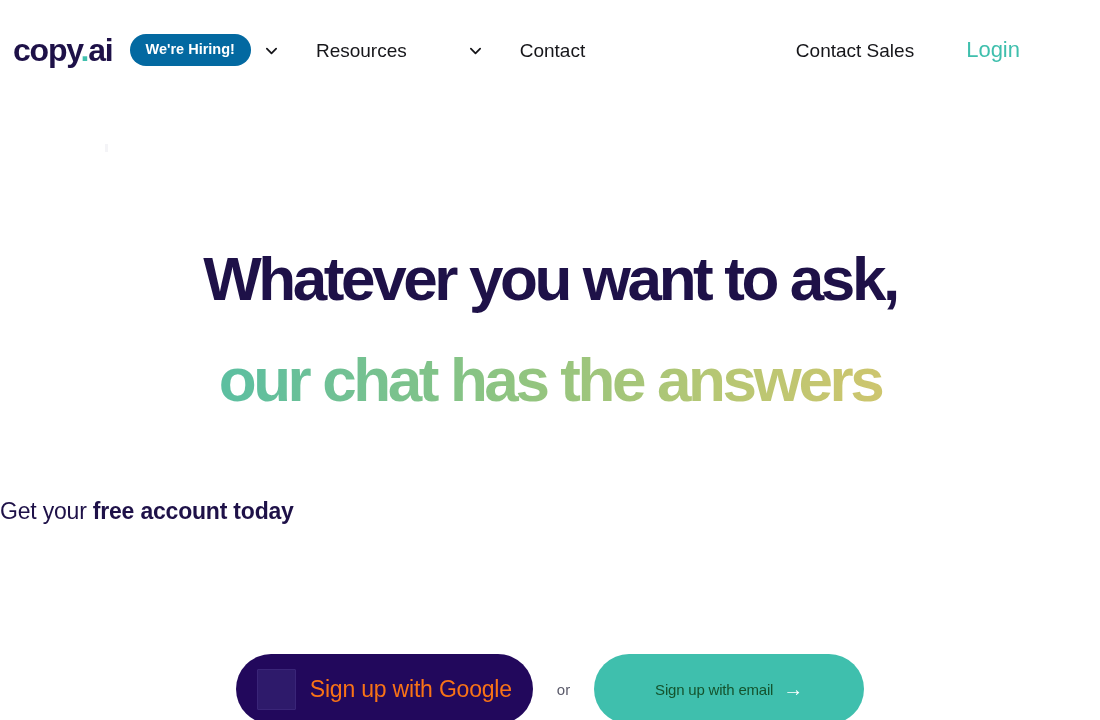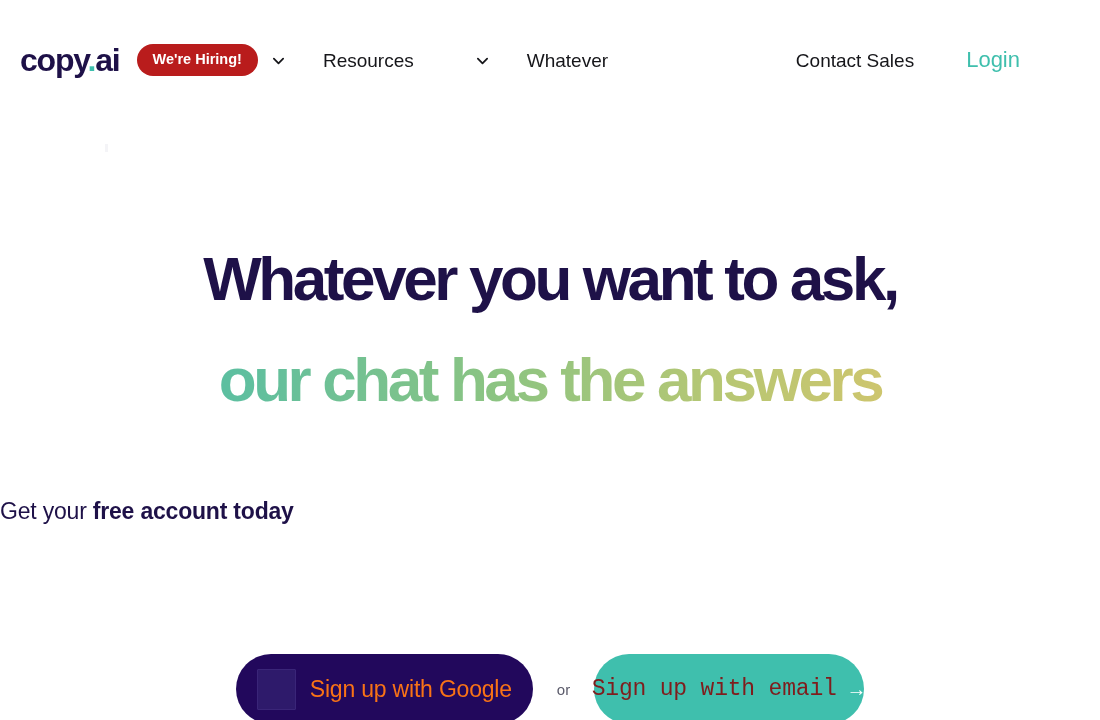--- a/index.html
+++ b/index.html
@@ -14,50 +14,50 @@
     overflow: hidden;
     font-family: "Liberation Sans", sans-serif;
     color: #1e1148;
     position: relative;
     -webkit-font-smoothing: antialiased;
   }
 
   
   .navbar {
     position: absolute;
-    top: 10px;
+    top: 0;
     left: 0;
     width: 1020px;
     height: 100px;
     display: flex;
     align-items: center;
     background: #ffffff;
     box-sizing: border-box;
-    padding-left: 20px;
+    padding-left: 13px;
     z-index: 10;
   }
   .nav-left {
     display: flex;
     align-items: center;
     gap: 0;
   }
   .logo {
     font-size: 32px;
     font-weight: bold;
     letter-spacing: -1.2px;
     color: #1e1148;
     line-height: 1;
     white-space: nowrap;
     margin-right: 17px;
     cursor: pointer;
   }
   .logo .dot { color: #3fbfad; }
 
   .hiring-badge {
-    background: #b91c1c;
+    background: #0369a1;
     color: #ffffff;
     font-size: 14.5px;
     font-weight: bold;
     border-radius: 999px;
     padding: 8px 16px 9px;
     line-height: 1;
     white-space: nowrap;
     cursor: pointer;
     border: none;
     font-family: "Liberation Sans", sans-serif;
@@ -223,25 +223,24 @@
     border: none;
     display: flex;
     align-items: center;
     justify-content: center;
     gap: 10px;
     cursor: pointer;
     padding: 0;
     font-family: "Liberation Sans", sans-serif;
   }
   .btn-email .label {
-    font-size: 23px;
-    color: #7f1d1d;
+    font-size: 15px;
+    color: #14532d;
     white-space: nowrap;
     letter-spacing: -0.2px;
-    font-family: Liberation Mono, monospace;
   }
   .arrow-icon {
     font-size: 20px;
     color: #ffffff;
     line-height: 1;
   }
 </style>
 </head>
 <body>
 
@@ -262,21 +261,21 @@
     <div class="nav-item first">
       <span class="nav-link">Resources</span>
       <span class="chev">
         <svg width="13" height="13" viewBox="0 0 14 14" fill="none" xmlns="http://www.w3.org/2000/svg">
           <path d="M2 5 L7 10 L12 5" stroke="#16161a" stroke-width="1.9" stroke-linecap="round" stroke-linejoin="round"></path>
         </svg>
       </span>
     </div>
 
     <div class="nav-item">
-      <span class="nav-link">Whatever</span>
+      <span class="nav-link">Contact</span>
     </div>
 
   </div>
 
   <div class="nav-right">
     <a class="contact-sales">Contact Sales</a>
     <a class="login-link">Login</a>
 
   </div>
 

